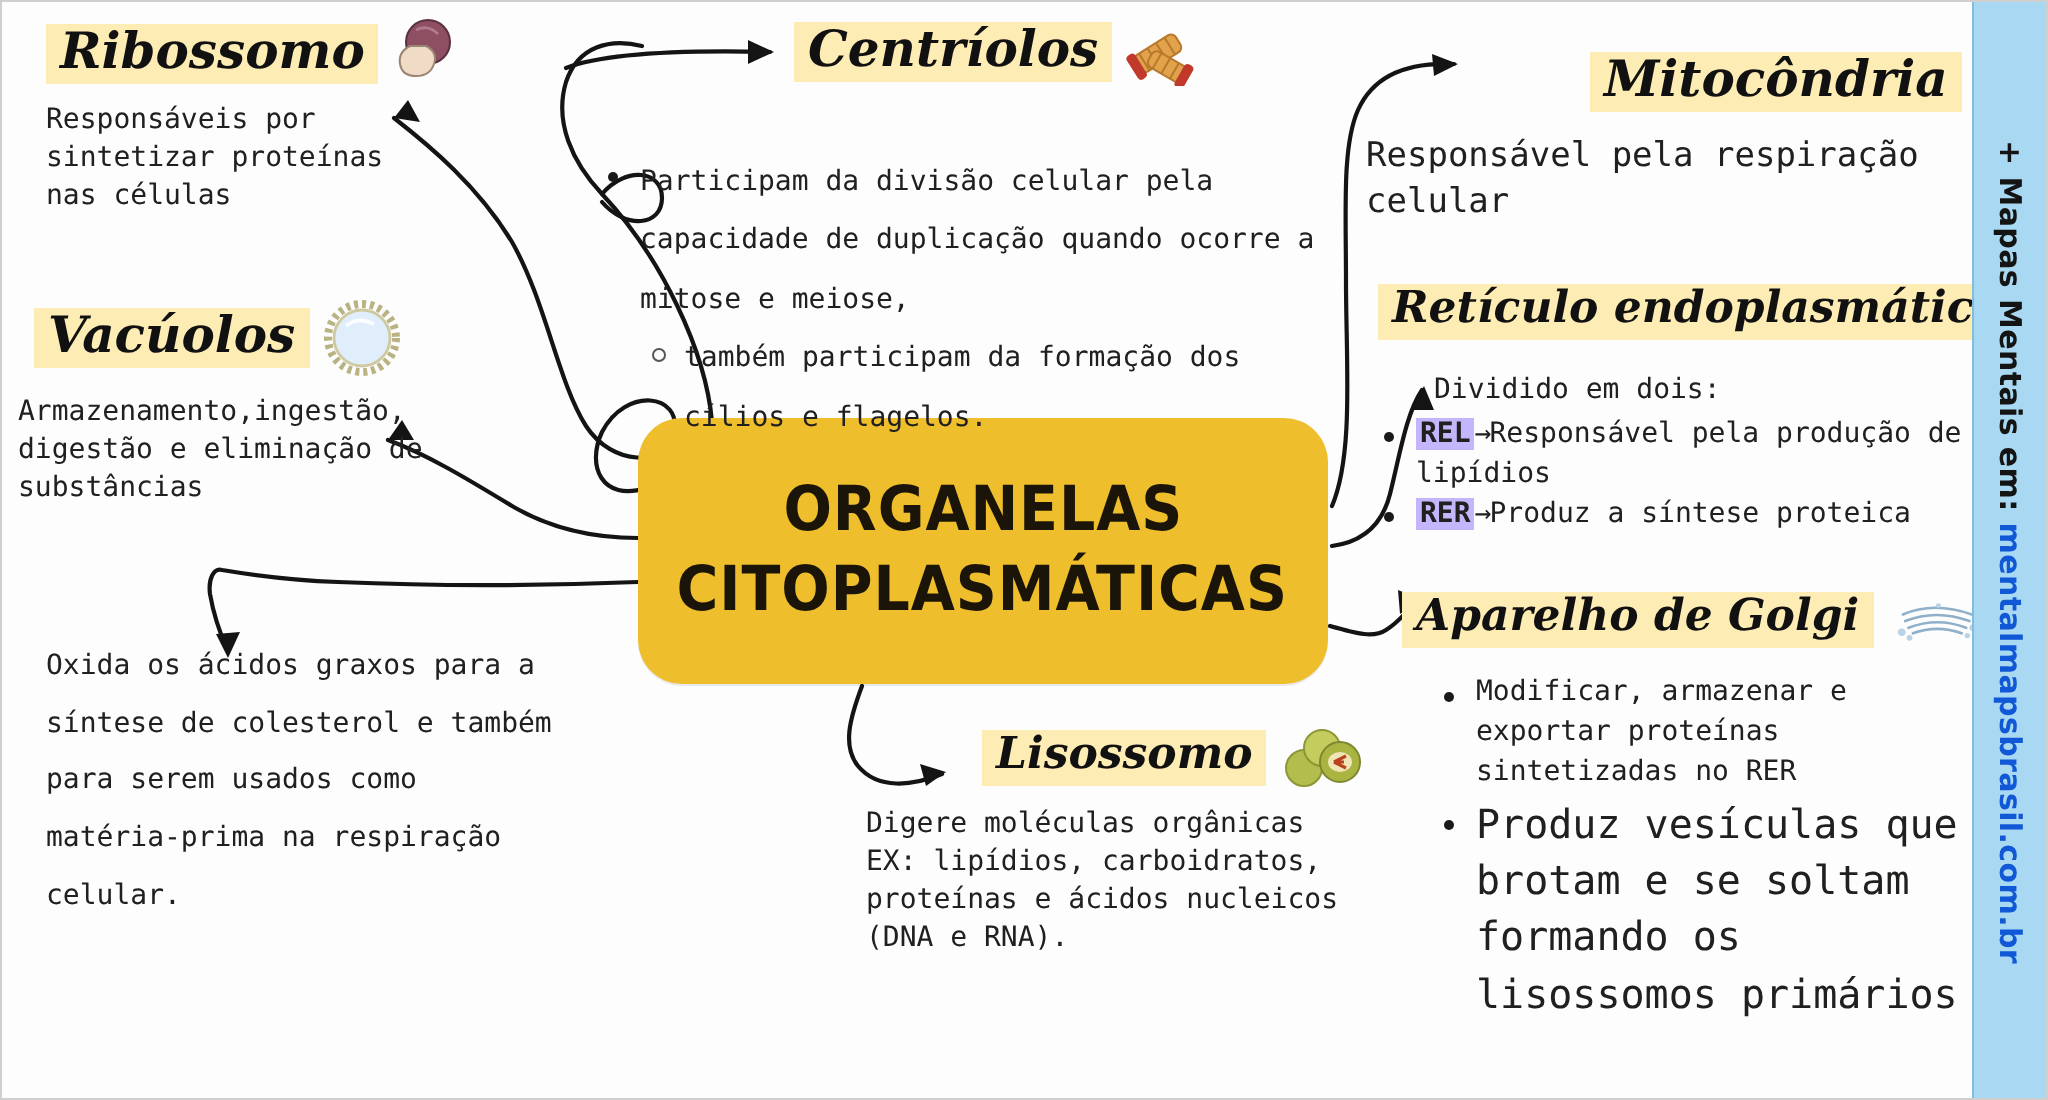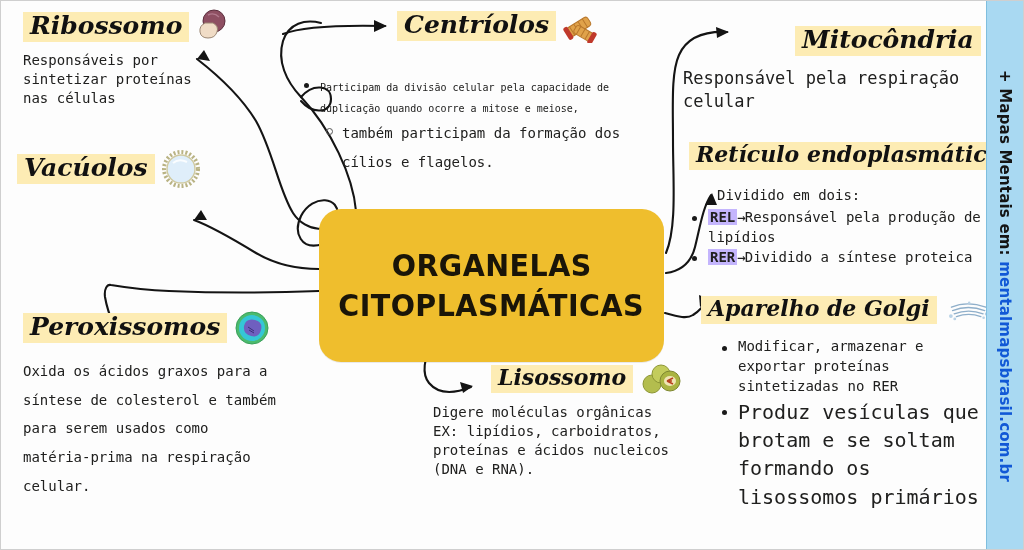--- a/index.html
+++ b/index.html
@@ -15,21 +15,21 @@
     background:#fdfdfd;
     border:1px solid #cfcfcf;
     box-sizing:border-box;
     overflow:hidden;
   }
   
   #wires{position:absolute;left:0;top:0;width:1024px;height:550px;pointer-events:none;}
   
   .center-node{
     position:absolute;
-    left:318px;top:208px;width:345px;height:153px;
+    left:318px;top:208px;width:345px;height:133px;
     background:#efbe2d;
     border-radius:22px;
     display:flex;flex-direction:column;
     align-items:center;justify-content:center;
     box-shadow:0 1px 0 rgba(0,0,0,.08);
   }
   .center-node .cl{
     font-family:"DejaVu Sans", sans-serif;
     font-weight:bold;
     font-size:31px;
@@ -162,32 +162,26 @@
 
   <div class="branch" style="left:8px;top:148px;width:265px;">
     <div class="hdr" style="margin-left:8px;">
       <span class="hl h-28">Vacúolos</span>
       <svg class="ico" width="40" height="40" viewBox="0 0 40 40">
         <circle cx="20" cy="20" r="17" fill="none" stroke="#b9b384" stroke-width="4" stroke-dasharray="2 2"></circle>
         <circle cx="20" cy="20" r="14" fill="#dfeefa" stroke="#cfc9a0" stroke-width="1.4"></circle>
         <path d="M12 14 q6 -5 14 -1" stroke="#ffffff" stroke-width="2" fill="none" opacity=".85"></path>
       </svg>
     </div>
+    <div class="body tight" style="white-space:pre-line;font-size:14px;margin-top:8px;">Armazenamento,ingestão,
+digestão e eliminação de
+substâncias</div>
   </div>
 
   <div class="branch" style="left:22px;top:308px;width:310px;">
-    <div class="hdr">
-      <span class="hl h-28">Peroxissomos</span>
-      <svg class="ico" width="38" height="38" viewBox="0 0 38 38">
-        <circle cx="19" cy="19" r="16" fill="#4bbb6d" stroke="#3aa05a" stroke-width="1"></circle>
-        <circle cx="19" cy="19" r="13" fill="#35c6d6"></circle>
-        <path d="M11 17 q2 -8 11 -6 q8 2 6 10 q-2 8 -10 6 q-8 -2 -7 -10 z" fill="#6f5fbf"></path>
-        <path d="M15 18 l6 4 M16 21 l5 3" stroke="#3b2f78" stroke-width="1"></path>
-      </svg>
-    </div>
     <div class="body loose" style="white-space:pre-line;font-size:14px;margin-top:10px;">Oxida os ácidos graxos para a
 síntese de colesterol e também
 para serem usados como
 matéria-prima na respiração
 celular.</div>
   </div>
 
   <div class="branch" style="left:300px;top:8px;width:360px;">
     <div class="hdr" style="margin-left:96px;">
       <span class="hl h-28">Centríolos</span>
@@ -198,21 +192,21 @@
           <rect x="2" y="9" width="5" height="14" rx="2" fill="#c0392b"></rect>
         </g>
         <g transform="rotate(30 22 24)">
           <rect x="12" y="20" width="20" height="9" rx="3" fill="#e0a24a" stroke="#b9782c" stroke-width="1"></rect>
           <path d="M16 20 v9 M21 20 v9 M26 20 v9" stroke="#b9782c" stroke-width="1"></path>
           <rect x="29" y="18" width="5" height="13" rx="2" fill="#c0392b"></rect>
         </g>
       </svg>
     </div>
     <ul class="bl" style="margin-top:6px;">
-      <li style="line-height:2.1;font-size:10px;margin-top:34px;">Participam da divisão celular pela capacidade de duplicação quando ocorre a mitose e meiose,</li>
+      <li style="line-height:2.1;font-size:14px;margin-top:34px;">Participam da divisão celular pela capacidade de duplicação quando ocorre a mitose e meiose,</li>
     </ul>
     <ul class="bl sub" style="margin-top:0;">
       <li class="hollow" style="line-height:2.1;font-size:14px;">também participam da formação dos cílios e flagelos.</li>
     </ul>
   </div>
 
   <div class="branch" style="left:432px;top:362px;width:290px;">
     <div class="hdr" style="margin-left:58px;">
       <span class="hl h-24">Lisossomo</span>
       <svg class="ico" width="42" height="32" viewBox="0 0 42 32">
@@ -252,21 +246,21 @@
         <path d="M24 14 q12 -5 20 5 M22 22 q14 -6 24 3 M24 30 q12 -5 20 3" stroke="#a62f4c" stroke-width="1.4" fill="none"></path>
         <path d="M28 9 q11 -4 17 4 q4 6 -3 9" fill="#7d3f82" opacity=".7"></path>
       </svg>
     </div>
     <div class="body tight" style="margin-top:7px;font-size:14px;padding-left:28px;">Dividido em dois:</div>
     <ul class="bl" style="margin-top:2px;">
       <li style="line-height:1.45;font-size:14px;">
         <span class="tagk">REL</span><span class="arrw">→</span><span>Responsável pela produção de lipídios</span>
       </li>
       <li style="line-height:1.45;font-size:14px;">
-        <span class="tagk">RER</span><span class="arrw">→</span><span>Dividido a síntese proteica</span>
+        <span class="tagk">RER</span><span class="arrw">→</span><span>Produz a síntese proteica</span>
       </li>
     </ul>
   </div>
 
   <div class="branch" style="left:700px;top:290px;width:290px;">
     <div class="hdr">
       <span class="hl h-24">Aparelho de Golgi</span>
       <svg class="ico" width="80" height="38" viewBox="0 0 80 38" style="margin-left:4px;">
         <g fill="none" stroke="#8fafca" stroke-width="2.4" stroke-linecap="round">
           <path d="M8 14 q28 -12 62 0"></path>

